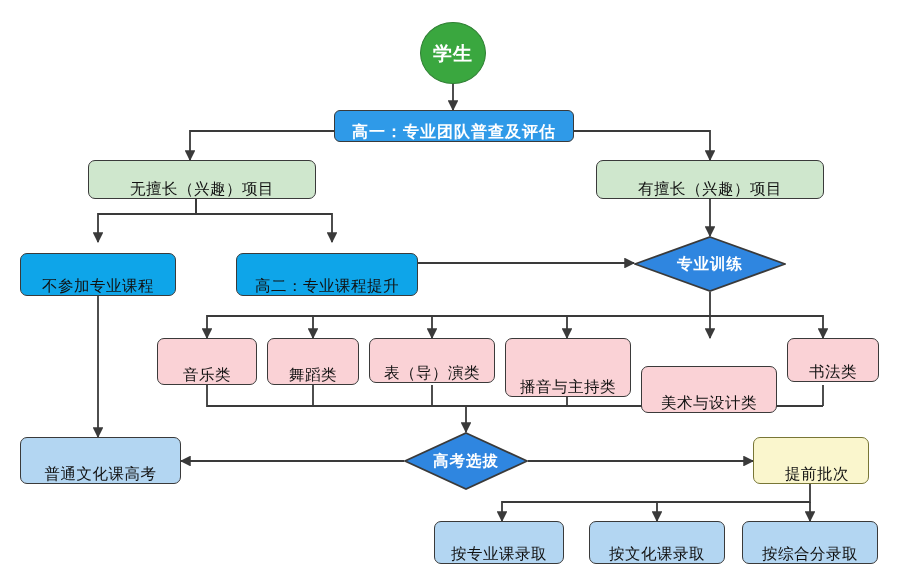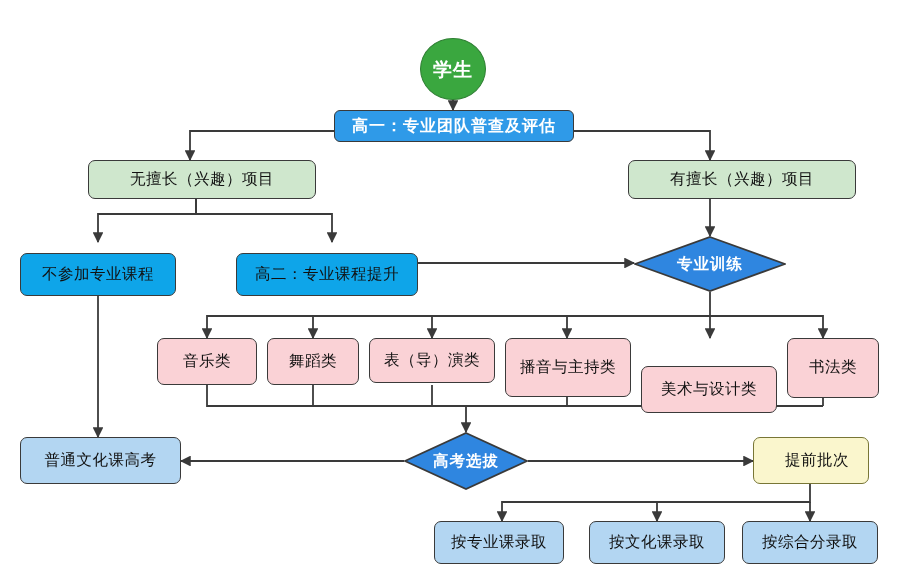--- a/index.html
+++ b/index.html
@@ -29,20 +29,21 @@
     text-align: center;
     line-height: 1.1;
     z-index: 3;
   }
   .rect {
     border: 1.6px solid #3a3a3a;
     border-radius: 7px;
     font-size: 15.5px;
     color: #111111;
     letter-spacing: 0.5px;
+    align-items: flex-end;
   }
   .rect.green  { background: #cfe7cd; }
   .rect.white  { background: #0ea5e9; margin-top: 11px; }
   .rect.pink   { background: #fad2d6; }
   .rect.blue   { background: #b3d6f2; }
   .rect.yellow { background: #faf6cd; border-color: #787636; }
   .rect.banner {
     background: #2f9ae8;
     border: 1.6px solid #3a3a3a;
     border-radius: 6px;
@@ -130,33 +131,33 @@
 
     <path d="M 313 385 L 313 406"></path>
     <path d="M 432 385 L 432 406"></path>
     <path d="M 567 385 L 567 406"></path>
     <path d="M 710 385 L 710 406"></path>
     <path d="M 823 385 L 823 406"></path>
     <path d="M 207 406 L 823 406"></path>
   </g>
 </svg>
 
-<div class="node circle" style="left:420px; top:38px; width:66px; height:62px;text-align:center;">
+<div class="node circle" style="left:420px; top:22px; width:66px; height:62px;text-align:center;">
   <span>学生</span>
 </div>
 
 <div class="node rect banner" style="left:334px; top:110px; width:240px; height:32px;">
   <span>高一：专业团队普查及评估</span>
 </div>
 
 <div class="node rect green" style="left:88px; top:160px; width:228px; height:39px;">
   <span>无擅长（兴趣）项目</span>
 </div>
 
-<div class="node rect green" style="left:596px; top:160px; width:228px; height:39px;margin-left:32px;">
+<div class="node rect green" style="left:596px; top:160px; width:228px; height:39px;">
   <span>有擅长（兴趣）项目</span>
 </div>
 
 <div class="node rect white" style="left:20px; top:242px; width:156px; height:43px;">
   <span>不参加专业课程</span>
 </div>
 
 <div class="node rect white" style="left:236px; top:242px; width:182px; height:43px;">
   <span>高二：专业课程提升</span>
 </div>
@@ -176,21 +177,21 @@
 </div>
 <div class="node rect pink" style="left:369px; top:338px; width:126px; height:45px;">
   <span>表（导）演类</span>
 </div>
 <div class="node rect pink" style="left:505px; top:338px; width:126px; height:59px;">
   <span>播音与主持类</span>
 </div>
 <div class="node rect pink" style="left:641px; top:338px; width:136px; height:47px;margin-top:28px;">
   <span>美术与设计类</span>
 </div>
-<div class="node rect pink" style="left:787px; top:338px; width:92px; height:60px;">
+<div class="node rect pink" style="left:787px; top:338px; width:92px; height:44px;">
   <span>书法类</span>
 </div>
 
 <div class="node rect blue" style="left:20px; top:437px; width:161px; height:47px;">
   <span>普通文化课高考</span>
 </div>
 
 <div class="diamond-wrap" style="left:404px; top:432px; width:124px; height:58px;">
   <svg class="diamond-shape" viewBox="0 0 124 58" preserveAspectRatio="none">
     <polygon points="62,1 123,29 62,57 1,29" fill="#2f86e0" stroke="#3a3a3a" stroke-width="1.8"></polygon>

